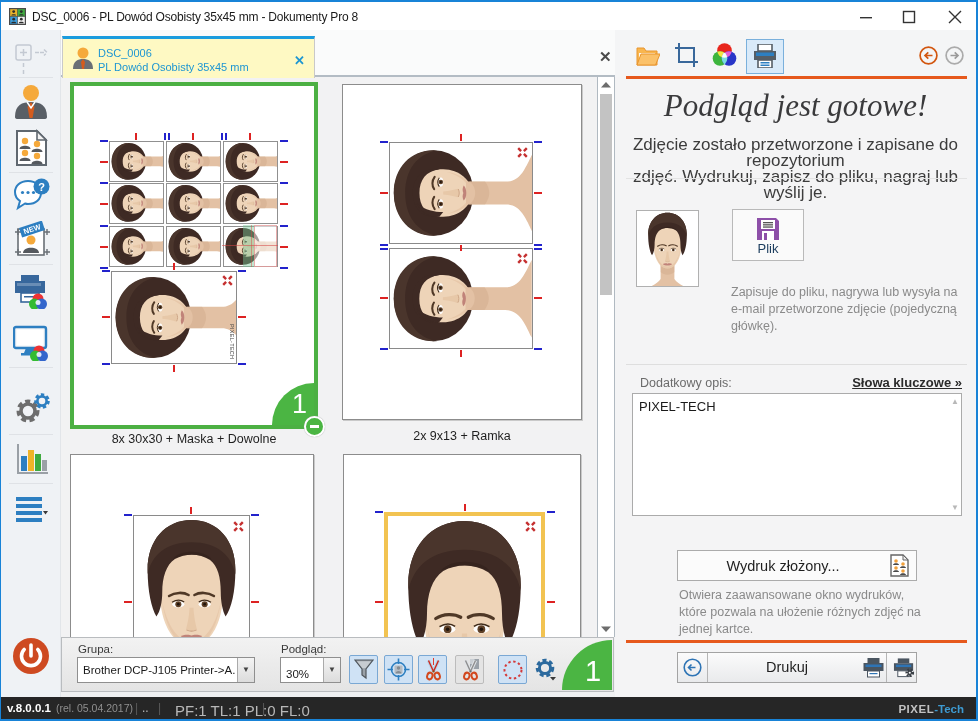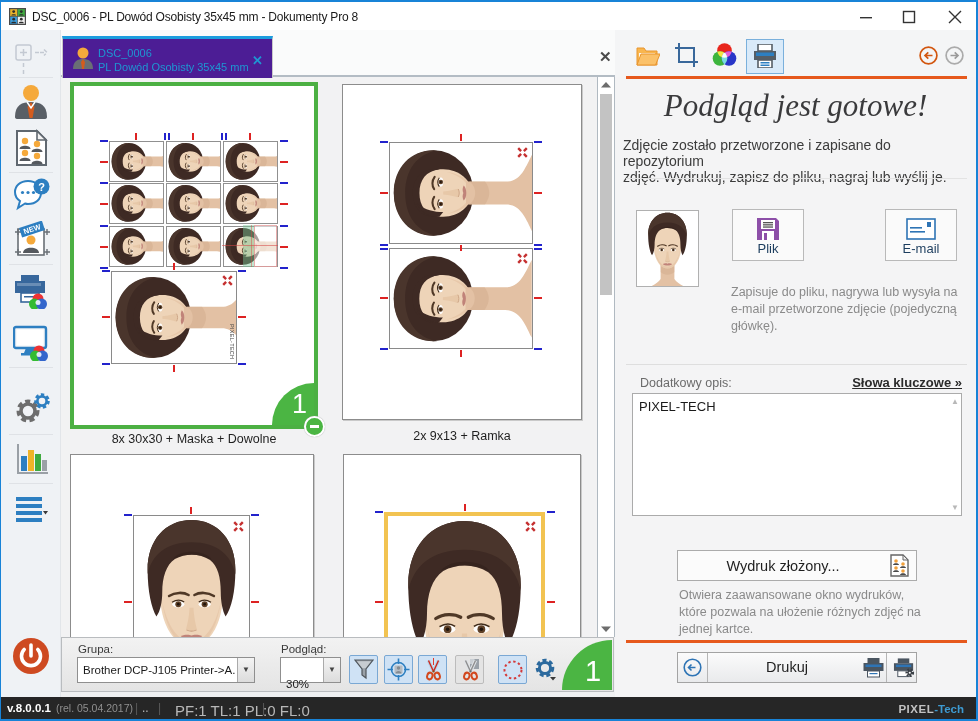--- a/index.html
+++ b/index.html
@@ -10,21 +10,21 @@
 #frame { position:absolute; left:0; top:0; width:978px; height:721px; border:1px solid #1883d7; border-top:2px solid #1883d7; border-right:2px solid #1883d7; border-bottom:2px solid #1883d7; }
 
 #titlebar { position:absolute; left:1px; top:2px; width:975px; height:28px; background:#fff; }
 #titletext { position:absolute; left:31px; top:8px; font-size:12px; letter-spacing:-0.2px; color:#1a1a1a; }
 .winbtn { position:absolute; top:0; width:34px; height:28px; color:#333; text-align:center; }
 
 #sidebar { position:absolute; left:1px; top:30px; width:60px; height:668px; background:#eff2f5; border-right:1px solid #e2e5e9; }
 .sdiv { position:absolute; left:8px; width:44px; height:1px; background:#dfe2e6; }
 
 #tabbar { position:absolute; left:61px; top:30px; width:554px; height:47px; background:#fafbfb; border-bottom:2px solid #b3bcc4; }
-#tab { position:absolute; left:62px; top:36px; width:211px; height:42px; background:#4c1d95; border-left:1px solid #c9c9c9; border-right:1px solid #c9c9c9; border-top:3px solid #1a9cde; z-index:3; }
+#tab { position:absolute; left:62px; top:36px; width:253px; height:42px; background:#fef9c3; border-left:1px solid #c9c9c9; border-right:1px solid #c9c9c9; border-top:3px solid #1a9cde; z-index:3; }
 #tabtxt { position:absolute; left:35px; top:7px; font-size:11px; line-height:14px; color:#1e96d2; white-space:nowrap; }
 #tabclose { position:absolute; right:9px; top:14px; color:#1e96d2; font-size:13px; font-weight:bold; }
 #closeall { position:absolute; left:599px; top:48px; color:#4a4a4a; font-size:15px; font-weight:bold; z-index:2;}
 
 #list { position:absolute; left:61px; top:77px; width:537px; height:560px; background:#f2f2f3; overflow:hidden; border-right:1px solid #b0b9c1; }
 
 #vsb { position:absolute; left:598px; top:77px; width:17px; height:560px; background:#fff; border-right:1px solid #b0b9c1; }
 #vsbthumb { position:absolute; left:2px; top:17px; width:12px; height:201px; background:#c3c3c3; }
 #card1 { position:absolute; left:9px; top:5px; width:248px; height:347px; border:4px solid #4cb043; box-shadow:none; background:#fff; }
 #card2 { position:absolute; left:281px; top:7px; width:240px; height:336px; background:#fff; border:1px solid #8c8c8c; box-shadow:1px 1px 0 #c9c9c9; }
@@ -42,21 +42,21 @@
 .combo { position:absolute; height:26px; background:#fff; border:1px solid #8f8f8f; font-size:11.5px; color:#1a1a1a; }
 .combo .txt { position:absolute; left:5px; top:5px; white-space:nowrap; overflow:hidden; }
 .combo .btn { position:absolute; right:0; top:0; bottom:0; width:17px; background:linear-gradient(#f4f4f4,#dcdcdc); border-left:1px solid #aaa; color:#444; font-size:8px; text-align:center; line-height:24px; }
 .tbtn { position:absolute; top:655px; width:29px; height:29px; background:#cfe2f5; border:1px solid #7aa8d4; border-radius:2px; }
 
 #rpanel { position:absolute; left:615px; top:30px; width:361px; height:667px; background:#f4f4f5; }
 #rtoolbar { position:absolute; left:0; top:0; width:361px; height:47px; background:#f4f5f6; }
 #orangeline1 { position:absolute; left:11px; top:46px; width:341px; height:3px; background:#e6591d; }
 #orangeline2 { position:absolute; left:11px; top:610px; width:341px; height:3px; background:#e6591d; }
 #rtitle { position:absolute; left:0; top:58px; width:361px; text-align:center; font-size:31px; font-style:italic; font-family:"Liberation Serif", serif; color:#3a3a3c; }
-#rsub { position:absolute; left:8px; top:107px; width:345px; text-align:left; font-size:14px; color:#3c3c3c; line-height:16px; }
+#rsub { position:absolute; left:8px; top:107px; width:345px; text-align:center; font-size:17px; color:#3c3c3c; line-height:16px; }
 .bigbtn { position:absolute; top:179px; width:72px; height:52px; background:#fafafa; border:1px solid #b9b9b9; text-align:center; }
 .bigbtn .blab { position:absolute; bottom:4px; width:100%; font-size:13px; color:#1c3d5e; }
 #graytext1 { position:absolute; left:116px; top:254px; width:236px; font-size:12.5px; color:#8a8a8a; line-height:17px; }
 #divider1 { position:absolute; left:11px; top:148px; width:341px; height:1px; background:#e3e3e3; }
 #divider2 { position:absolute; left:11px; top:334px; width:341px; height:1px; background:#dedede; }
 #dodlbl { position:absolute; left:25px; top:346px; font-size:12.5px; color:#6b6b6b; }
 #slowa { position:absolute; right:14px; top:345px; font-size:13px; font-weight:bold; color:#2b2b2b; text-decoration:underline; }
 #descbox { position:absolute; left:17px; top:363px; width:330px; height:123px; background:#fff; border:1px solid #ababab; }
 #descbox .txt { position:absolute; left:6px; top:5px; font-size:13px; color:#1a1a1a; }
 #wydrukbtn { position:absolute; left:62px; top:520px; width:240px; height:31px; background:#fbfbfb; border:1px solid #ababab; }
@@ -495,21 +495,21 @@
 </div>
 
 <div id="btoolbar"></div>
 <div class="lbl abs" style="left:78px;top:643px;font-size:11.5px;color:#3a3a3a">Grupa:</div>
 <div class="combo" style="left:77px;top:657px;width:178px">
   <div class="txt" style="width:153px;top:6px">Brother DCP-J105 Printer-&gt;A...</div>
   <div class="btn">▼</div>
 </div>
 <div class="lbl abs" style="left:281px;top:643px;font-size:11.5px;color:#3a3a3a">Podgląd:</div>
 <div class="combo" style="left:280px;top:657px;width:61px">
-  <div class="txt" style="top:20px">30%</div>
+  <div class="txt" style="top:10px">30%</div>
   <div class="btn">▼</div>
 </div>
 
 <div class="tbtn" style="left:349px">
   <svg style="margin:3px 0 0 4px" width="20" height="21" viewBox="0 0 20 21">
     <path d="M1,1 L19,1 L12,10 L12,19 L8,16 L8,10 Z" fill="#9aa1a8" stroke="#50565c" stroke-width="1.2"></path>
     <path d="M3,2.2 L17,2.2 L11.5,9.2 L8.5,9.2 Z" fill="#c7ccd1"></path>
   </svg>
 </div>
 <div class="tbtn" style="left:384px">
@@ -634,29 +634,20 @@
     <svg style="margin-top:6px" width="26" height="26" viewBox="0 0 26 26">
       <path d="M2,2 L21,2 L24,5 L24,24 L2,24 Z" fill="#8d4fa8"></path>
       <rect x="6" y="4" width="14" height="9" fill="#fff"></rect>
       <rect x="8" y="6" width="10" height="1.3" fill="#555"></rect>
         <rect x="8" y="8.2" width="10" height="1.3" fill="#555"></rect>
         <rect x="8" y="10.4" width="10" height="1.3" fill="#555"></rect>
       <rect x="7" y="15" width="12" height="9" fill="#fff"></rect>
       <rect x="9" y="17" width="3" height="7" fill="#8d4fa8"></rect>
     </svg>
     <div class="blab">Plik</div>
-  </div>
-  <div class="bigbtn" style="left:270px">
-    <svg style="margin-top:8px" width="30" height="22" viewBox="0 0 30 22">
-      <rect x="1" y="1" width="28" height="20" fill="#fff" stroke="#2e74b5" stroke-width="1.6"></rect>
-      <rect x="21" y="4" width="4" height="5" fill="#2e74b5"></rect>
-      <rect x="4" y="9" width="12" height="1.6" fill="#2e74b5"></rect>
-      <rect x="4" y="13" width="15" height="1.6" fill="#2e74b5"></rect>
-    </svg>
-    <div class="blab">E-mail</div>
   </div>
   <div id="graytext1">Zapisuje do pliku, nagrywa lub wysyła na<br>e-mail przetworzone zdjęcie (pojedyczną<br>główkę).</div>
   <div id="divider2"></div>
   <div id="dodlbl">Dodatkowy opis:</div>
   <div id="slowa">Słowa kluczowe »</div>
   <div id="descbox">
     <div class="txt">PIXEL-TECH</div>
     <div class="abs" style="right:2px;top:3px;color:#b8b8b8;font-size:8px">▲</div>
     <div class="abs" style="right:2px;bottom:3px;color:#b8b8b8;font-size:8px">▼</div>
   </div>

